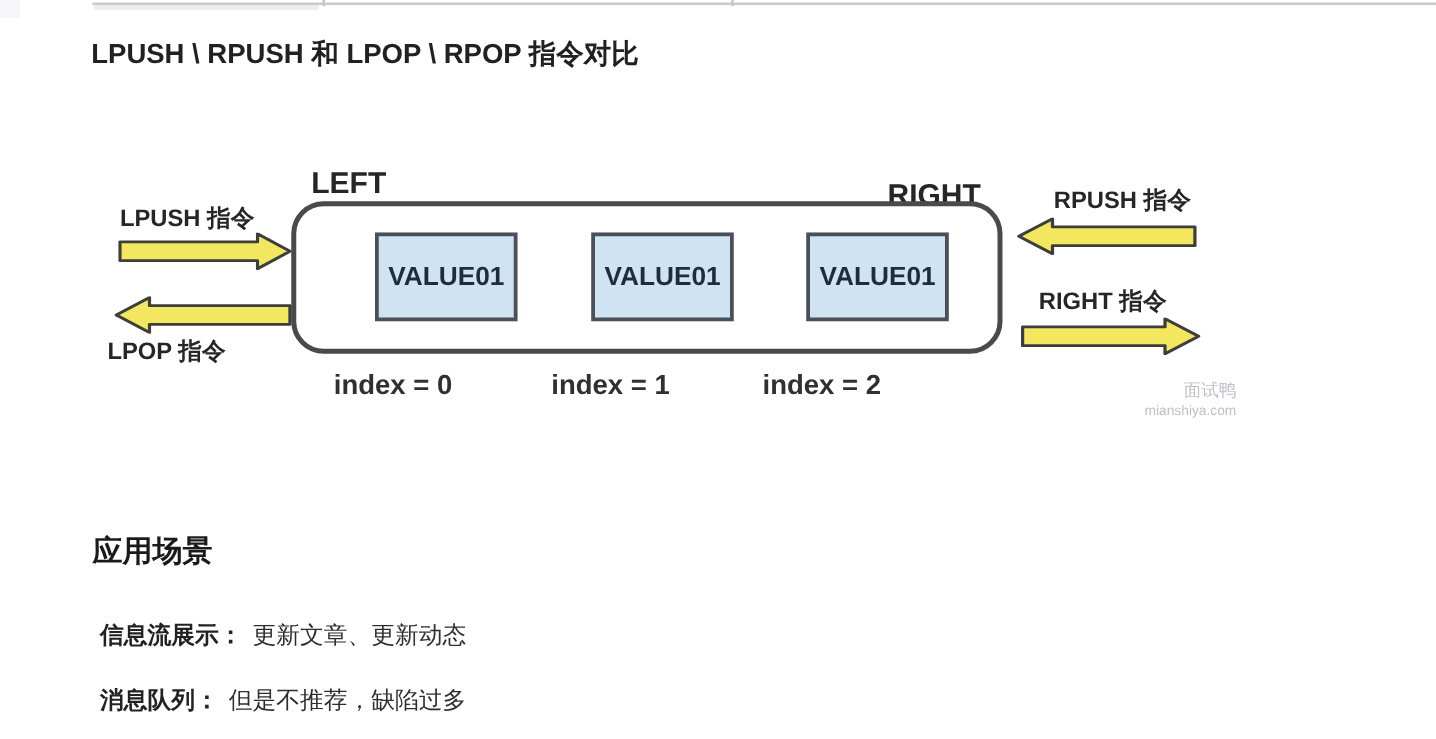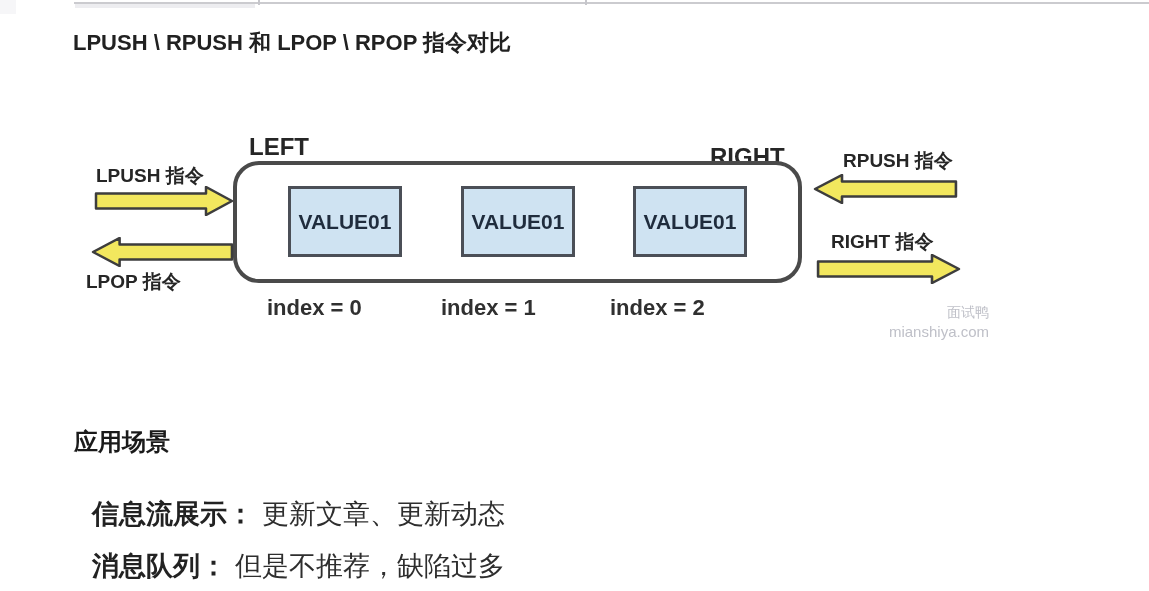--- a/index.html
+++ b/index.html
@@ -40,21 +40,21 @@
     border: 4px solid var(--container-border, #4a4a4a);
     border-radius: 26px;
     background: #ffffff;
   }
 
   .value-box {
     top: 186px; width: 108px; height: 65px;
     background: var(--value-box-fill, #cfe3f2);
     border: 3px solid var(--value-box-border, #4b4f57);
     display: flex; align-items: center; justify-content: center;
-    font-size: 21px; font-weight: bold; color: #1f2c3d;
+    font-size: 21px; font-weight: bold; color: #1f2c3d; margin-left: 12px;
   }
   .value-box.b0 { left: 288px; }
   .value-box.b1 { left: 461px; }
   .value-box.b2 { left: 633px; }
 
   .index-label {
     top: 296px; width: 160px; text-align: left;
     font-size: 22px; font-weight: bold; line-height: 1.1; color: #303030;
     white-space: nowrap;
   }
@@ -81,29 +81,29 @@
   .arrow.lpush { left: 94px;  top: 186px; }
   .arrow.lpop  { left: 91px;  top: 237px; }
   .arrow.rpush { left: 813px; top: 174px; }
   .arrow.rpop  { left: 816px; top: 254px; }
 
   .watermark {
     right: 160px; top: 303px; width: 140px;
     text-align: right; color: #bfc0c8; line-height: 1.35;
   }
   .watermark .wm1 { font-size: 14px; }
-  .watermark .wm2 { font-size: 15px; }
+  .watermark .wm2 { font-size: 11px; }
 
   .section-heading {
     left: 74px; top: 430px;
     font-size: 24px; font-weight: bold; line-height: 1; color: #1a1a1a;
     white-space: nowrap;
   }
   .bullet-line {
-    left: 92px; font-size: 27px; line-height: 1.2; color: #2e2e2e;
+    left: 80px; font-size: 19px; line-height: 1.2; color: #2e2e2e;
     white-space: nowrap;
   }
   .bullet-line.l0 { top: 498px; }
   .bullet-line.l1 { top: 550px; }
   .bullet-line .lbl { font-weight: bold; color: #222; margin-right: 8px; }
 </style>
 </head>
 <body>
 
 <div class="abs top-rule"></div>

